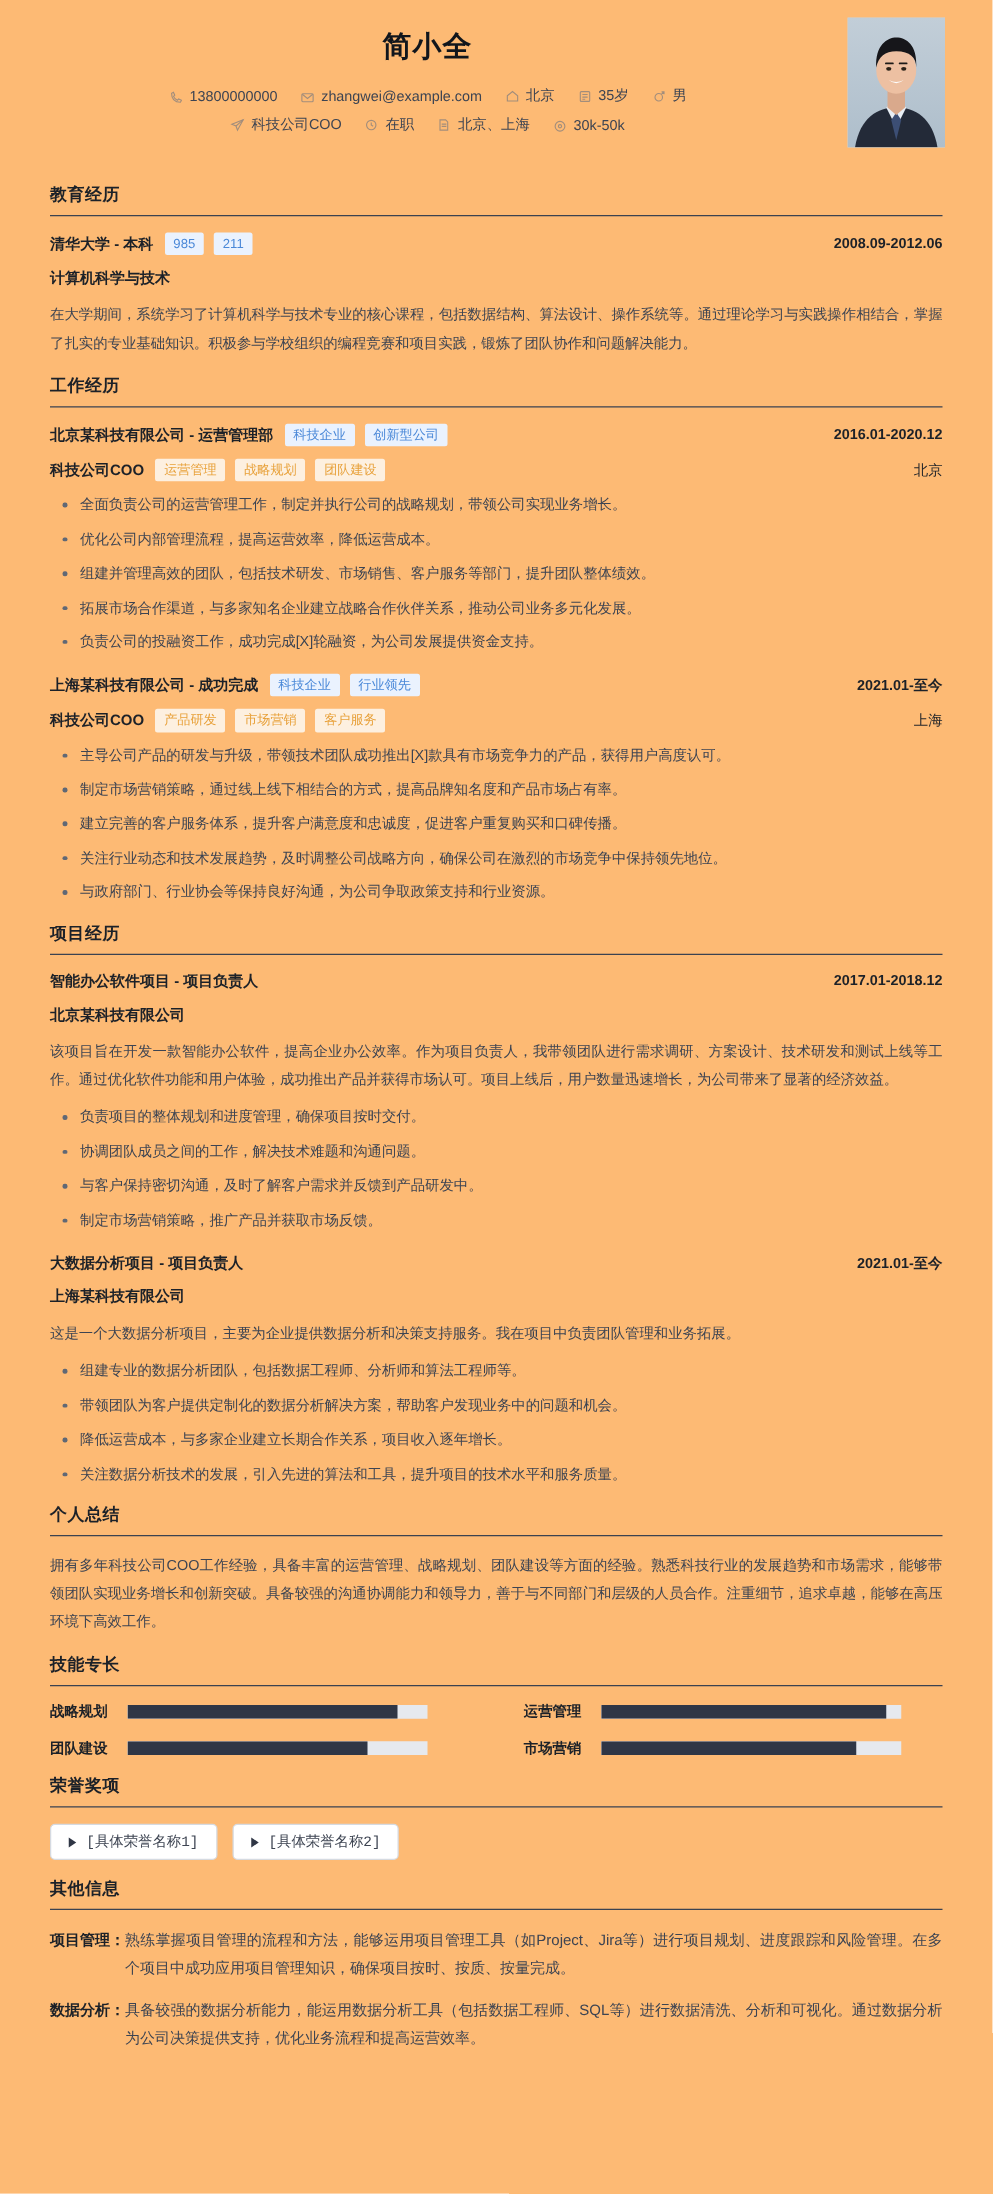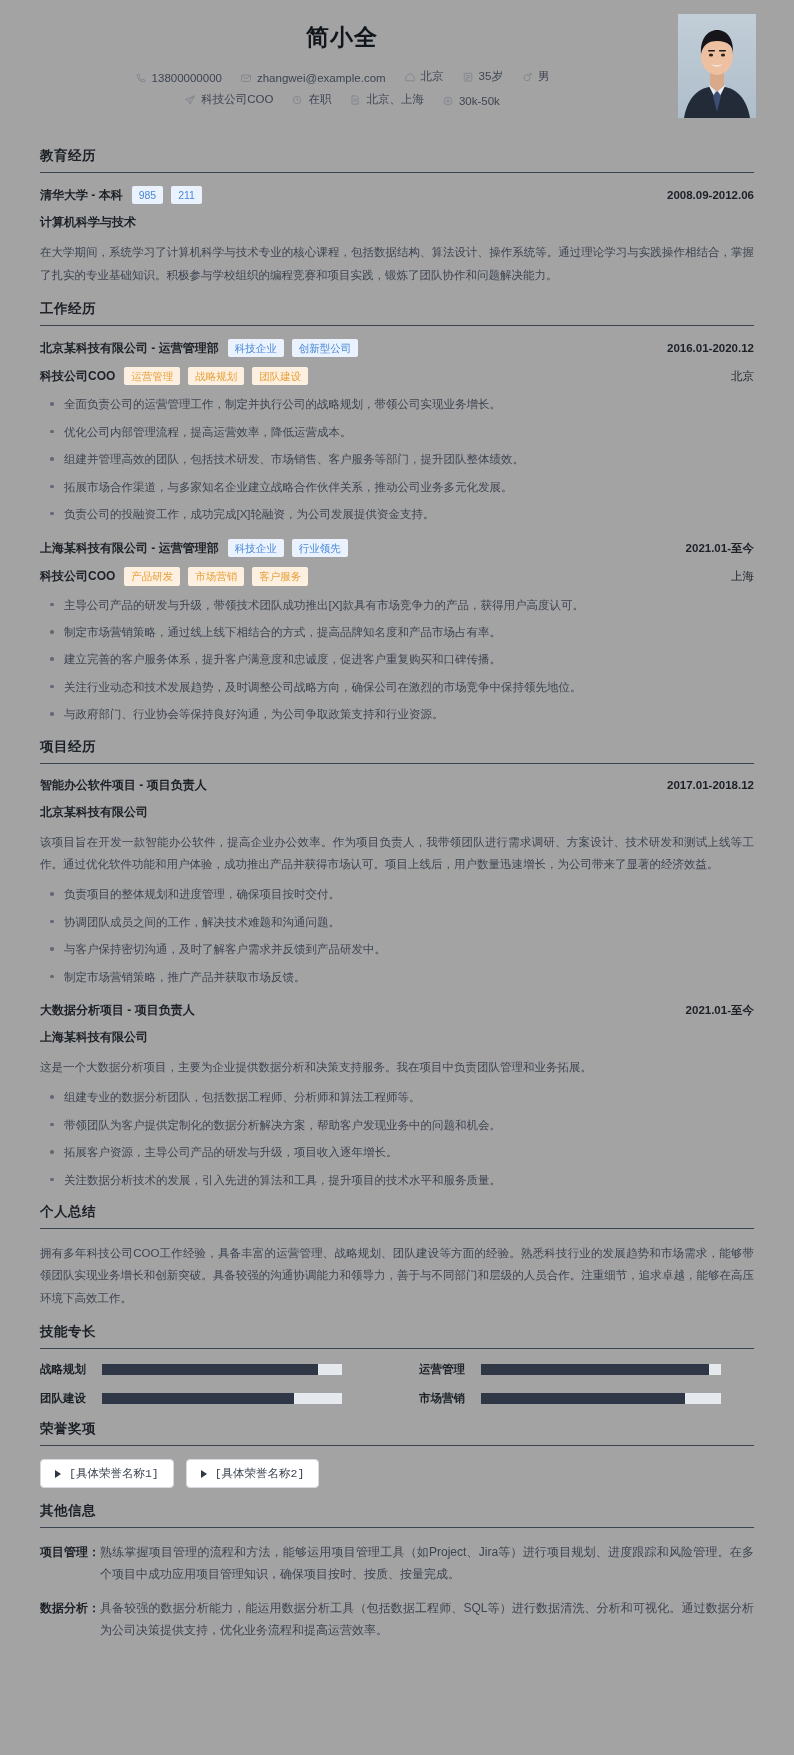--- a/index.html
+++ b/index.html
@@ -6,21 +6,21 @@
   html, body {
     margin: 0; padding: 0;
     background: #ffffff;
     font-family: "Liberation Sans", "DejaVu Sans", sans-serif;
     color: #1f2329;
   }
   .page {
     width: 794px;
     min-height: 1755px;
     margin: 0 auto;
-    background: #a3a3a3;
+    background: #fdba74;
     padding: 0 0 30px 0;
     position: relative;
   }
 
   
   .header {
     position: relative;
     padding: 14px 40px 18px 40px;
   }
   .name {
@@ -390,21 +390,21 @@
             <li>全面负责公司的运营管理工作，制定并执行公司的战略规划，带领公司实现业务增长。</li>
             <li>优化公司内部管理流程，提高运营效率，降低运营成本。</li>
             <li>组建并管理高效的团队，包括技术研发、市场销售、客户服务等部门，提升团队整体绩效。</li>
             <li>拓展市场合作渠道，与多家知名企业建立战略合作伙伴关系，推动公司业务多元化发展。</li>
             <li>负责公司的投融资工作，成功完成[X]轮融资，为公司发展提供资金支持。</li>
           </ul>
         </div>
         <div class="entry-block">
           <div class="row-line">
             <div class="row-left">
-              <span class="entry-title">上海某科技有限公司 - 运营管理部</span>
+              <span class="entry-title">上海某科技有限公司 - 成功完成</span>
               <span class="tag blue">科技企业</span>
               <span class="tag blue">行业领先</span>
             </div>
             <span class="entry-date">2021.01-至今</span>
           </div>
           <div class="row-line">
             <div class="row-left">
               <span class="entry-title">科技公司COO</span>
               <span class="tag orange">产品研发</span>
               <span class="tag orange">市场营销</span>
@@ -443,21 +443,21 @@
         <div class="entry-block">
           <div class="row-line">
             <span class="entry-title">大数据分析项目 - 项目负责人</span>
             <span class="entry-date">2021.01-至今</span>
           </div>
           <div class="sub-title">上海某科技有限公司</div>
           <p class="para">这是一个大数据分析项目，主要为企业提供数据分析和决策支持服务。我在项目中负责团队管理和业务拓展。</p>
           <ul class="bullets">
             <li>组建专业的数据分析团队，包括数据工程师、分析师和算法工程师等。</li>
             <li>带领团队为客户提供定制化的数据分析解决方案，帮助客户发现业务中的问题和机会。</li>
-            <li>拓展客户资源，主导公司产品的研发与升级，项目收入逐年增长。</li>
+            <li>降低运营成本，与多家企业建立长期合作关系，项目收入逐年增长。</li>
             <li>关注数据分析技术的发展，引入先进的算法和工具，提升项目的技术水平和服务质量。</li>
           </ul>
         </div>
       </div>
   </div>
 
   <div class="section">
     <div class="sec-title">个人总结</div>
     <p class="para">拥有多年科技公司COO工作经验，具备丰富的运营管理、战略规划、团队建设等方面的经验。熟悉科技行业的发展趋势和市场需求，能够带领团队实现业务增长和创新突破。具备较强的沟通协调能力和领导力，善于与不同部门和层级的人员合作。注重细节，追求卓越，能够在高压环境下高效工作。</p>
   </div>

